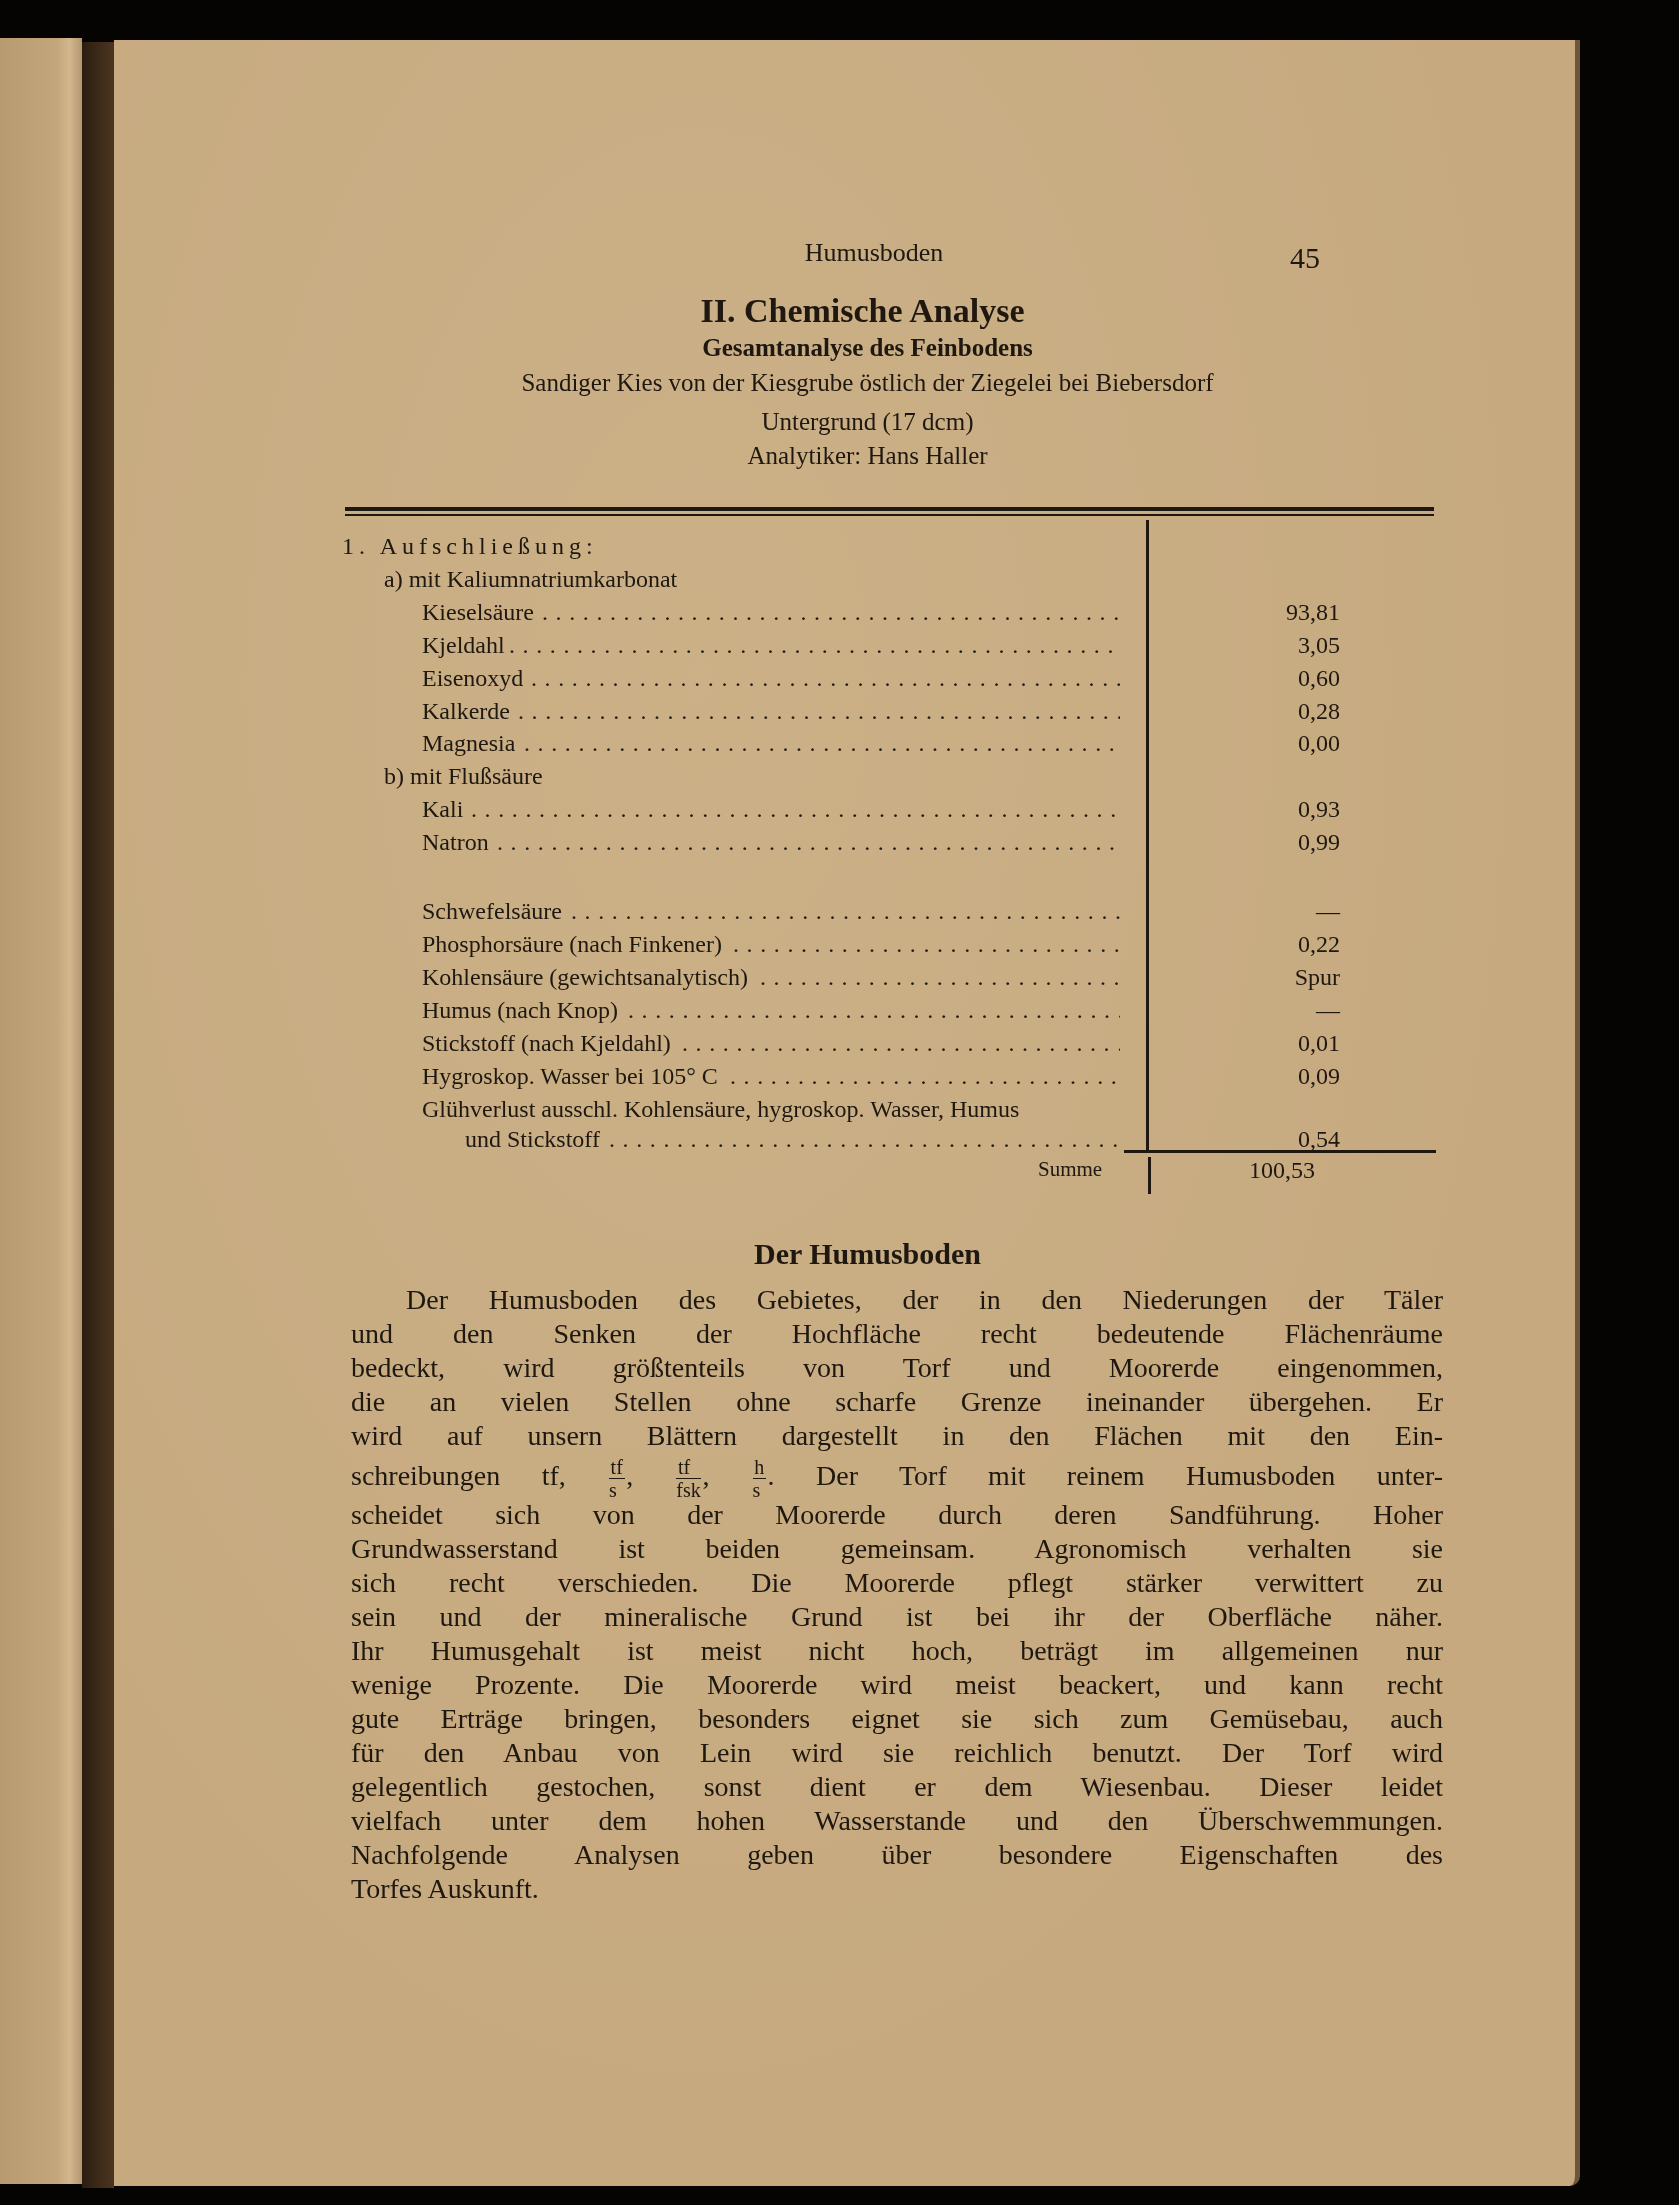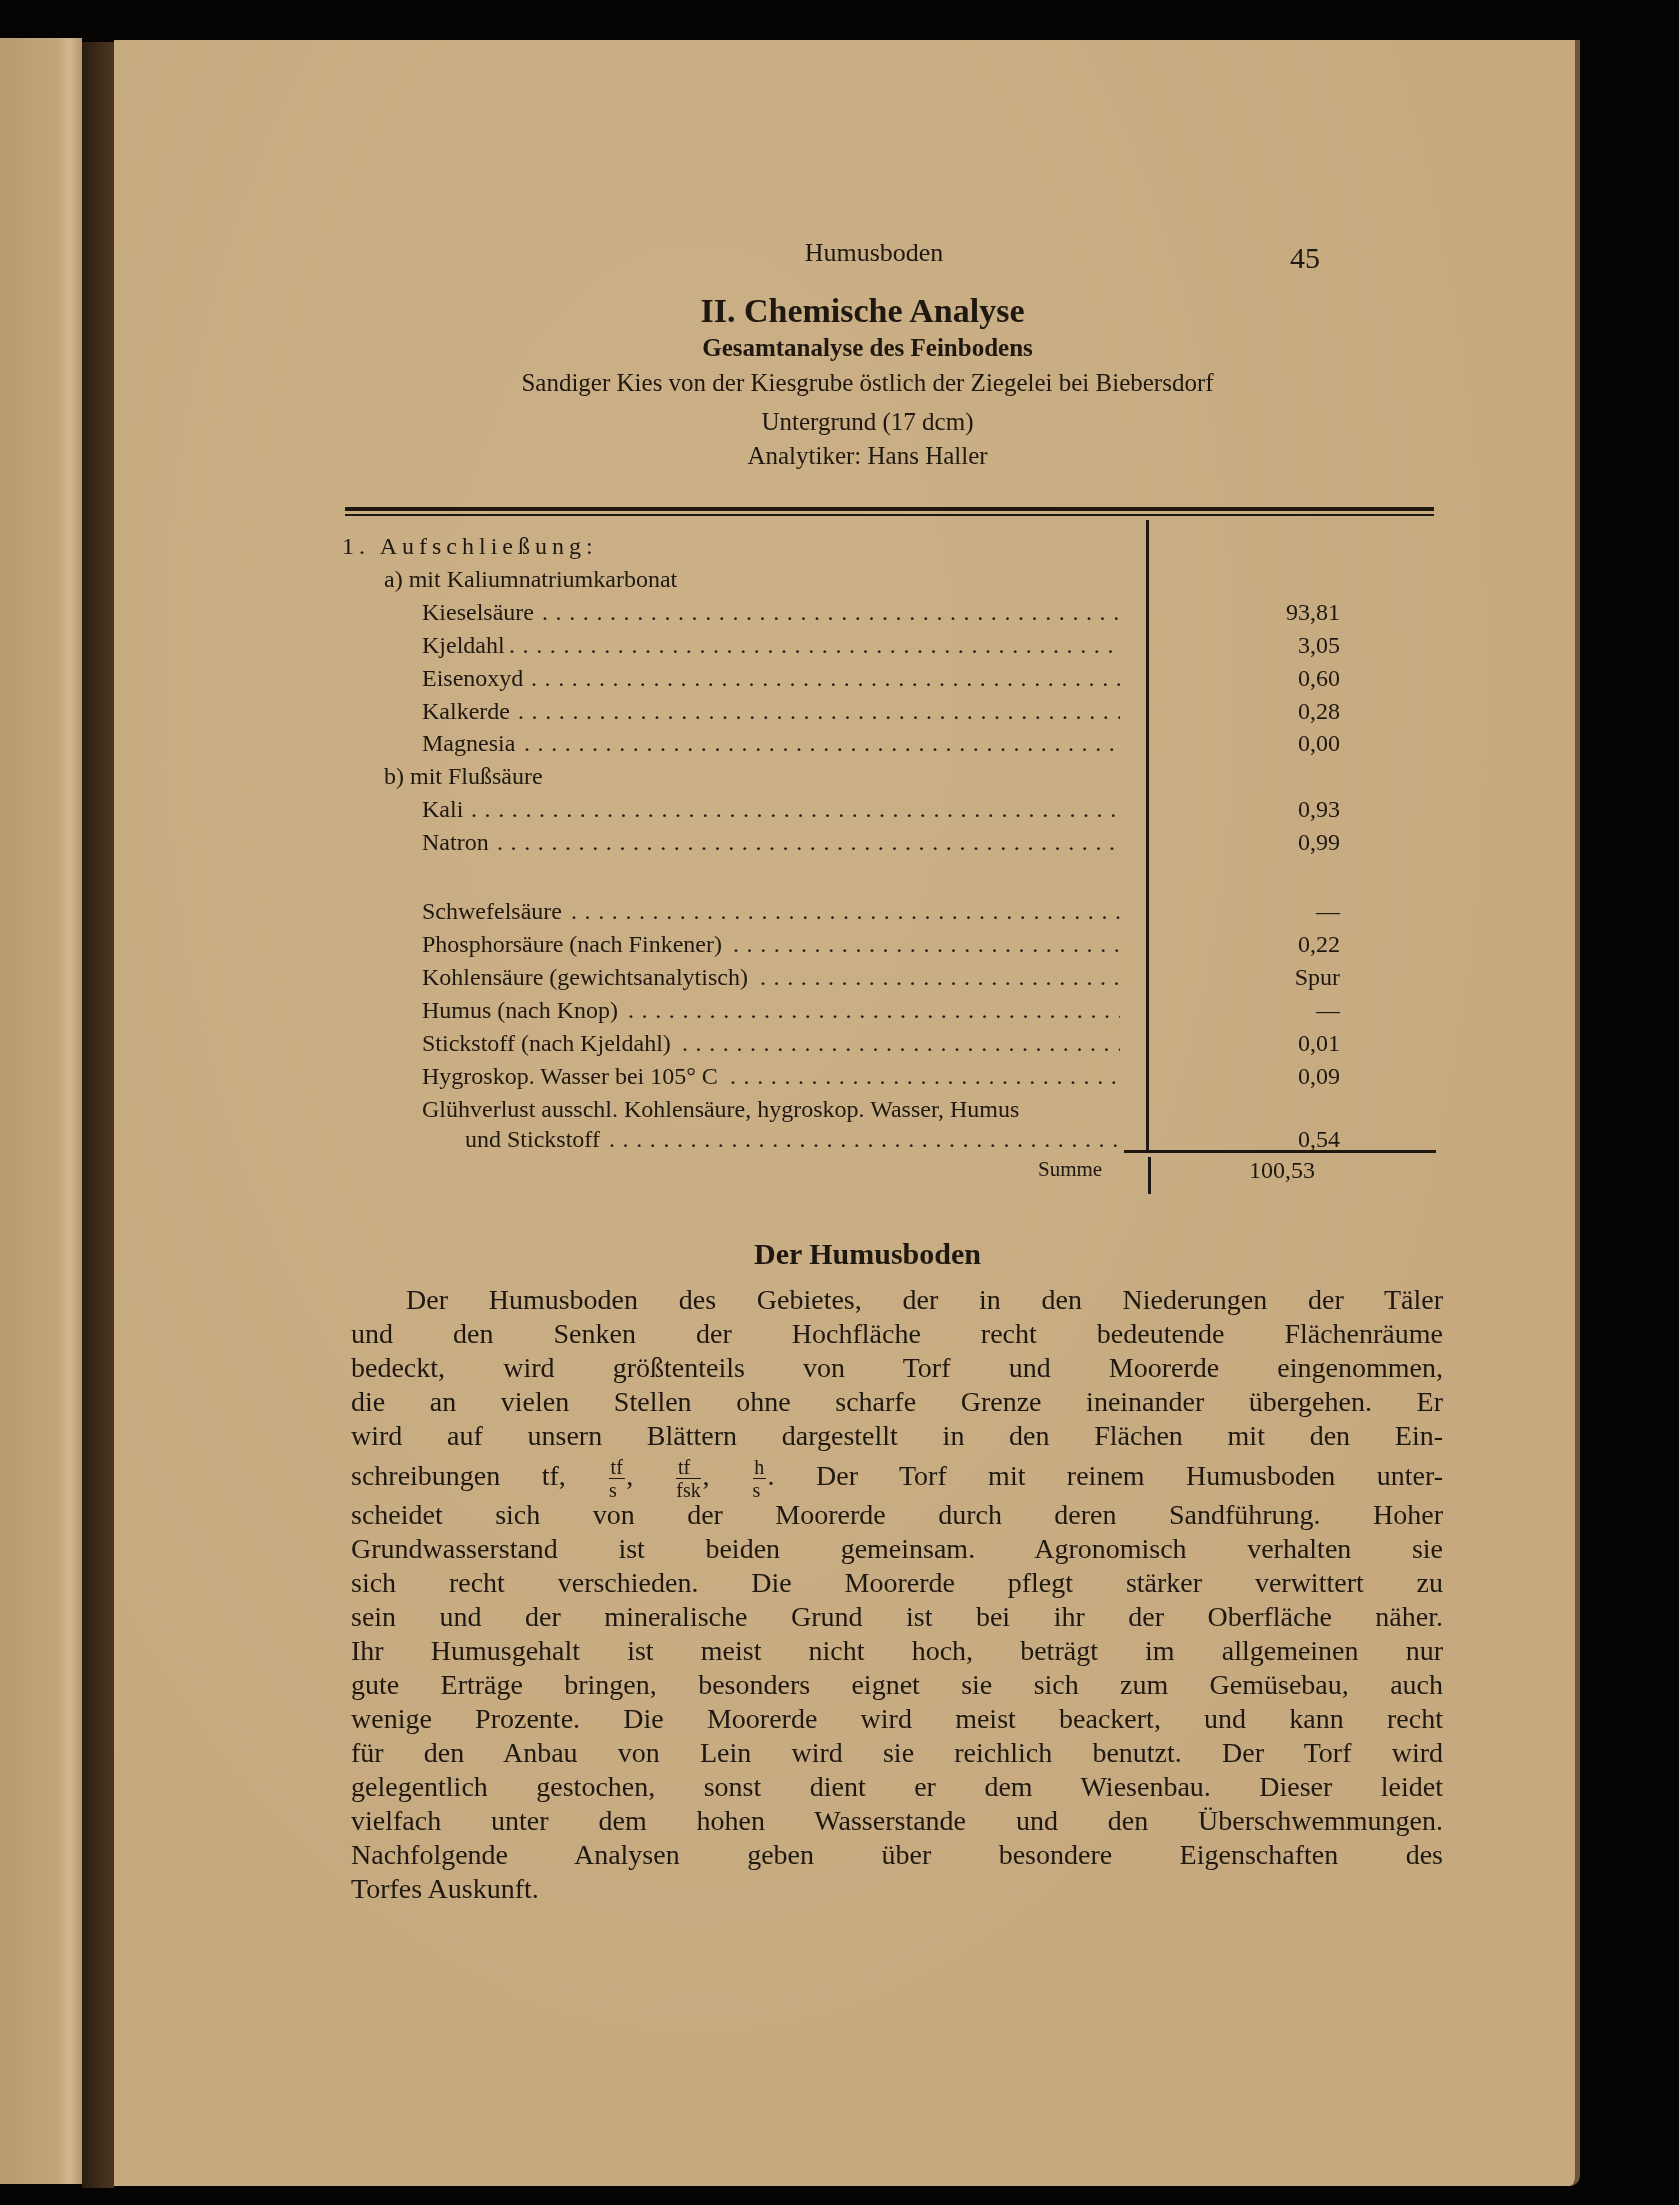--- a/index.html
+++ b/index.html
@@ -74,22 +74,22 @@
       <span class="line ">und den Senken der Hochfläche recht bedeutende Flächenräume</span>
       <span class="line ">bedeckt, wird größtenteils von Torf und Moorerde eingenommen,</span>
       <span class="line ">die an vielen Stellen ohne scharfe Grenze ineinander übergehen. Er</span>
       <span class="line ">wird auf unsern Blättern dargestellt in den Flächen mit den Ein-</span>
       <span class="line tall"><span>schreibungen tf, </span><span class="frac"><span class="num">tf</span><span>s</span></span>, <span class="frac"><span class="num">tf</span><span>fsk</span></span>, <span class="frac"><span class="num">h</span><span>s</span></span>. <span> Der Torf mit reinem Humusboden unter-</span></span>
       <span class="line ">scheidet sich von der Moorerde durch deren Sandführung. Hoher</span>
       <span class="line ">Grundwasserstand ist beiden gemeinsam. Agronomisch verhalten sie</span>
       <span class="line ">sich recht verschieden. Die Moorerde pflegt stärker verwittert zu</span>
       <span class="line ">sein und der mineralische Grund ist bei ihr der Oberfläche näher.</span>
       <span class="line ">Ihr Humusgehalt ist meist nicht hoch, beträgt im allgemeinen nur</span>
+      <span class="line ">wenige Prozente. Die Moorerde wird meist beackert, und kann recht</span>
       <span class="line ">gute Erträge bringen, besonders eignet sie sich zum Gemüsebau, auch</span>
-      <span class="line ">wenige Prozente. Die Moorerde wird meist beackert, und kann recht</span>
       <span class="line ">für den Anbau von Lein wird sie reichlich benutzt. Der Torf wird</span>
       <span class="line ">gelegentlich gestochen, sonst dient er dem Wiesenbau. Dieser leidet</span>
       <span class="line ">vielfach unter dem hohen Wasserstande und den Überschwemmungen.</span>
       <span class="line ">Nachfolgende Analysen geben über besondere Eigenschaften des</span>
       <span class="line last">Torfes Auskunft.</span>
     </div>
 <div class="row" style="top: 493px;">
       <span class="lbl spaced" style="left: 228px;">1. Aufschließung:</span>
     </div>
     <div class="row" style="top: 526px;">

